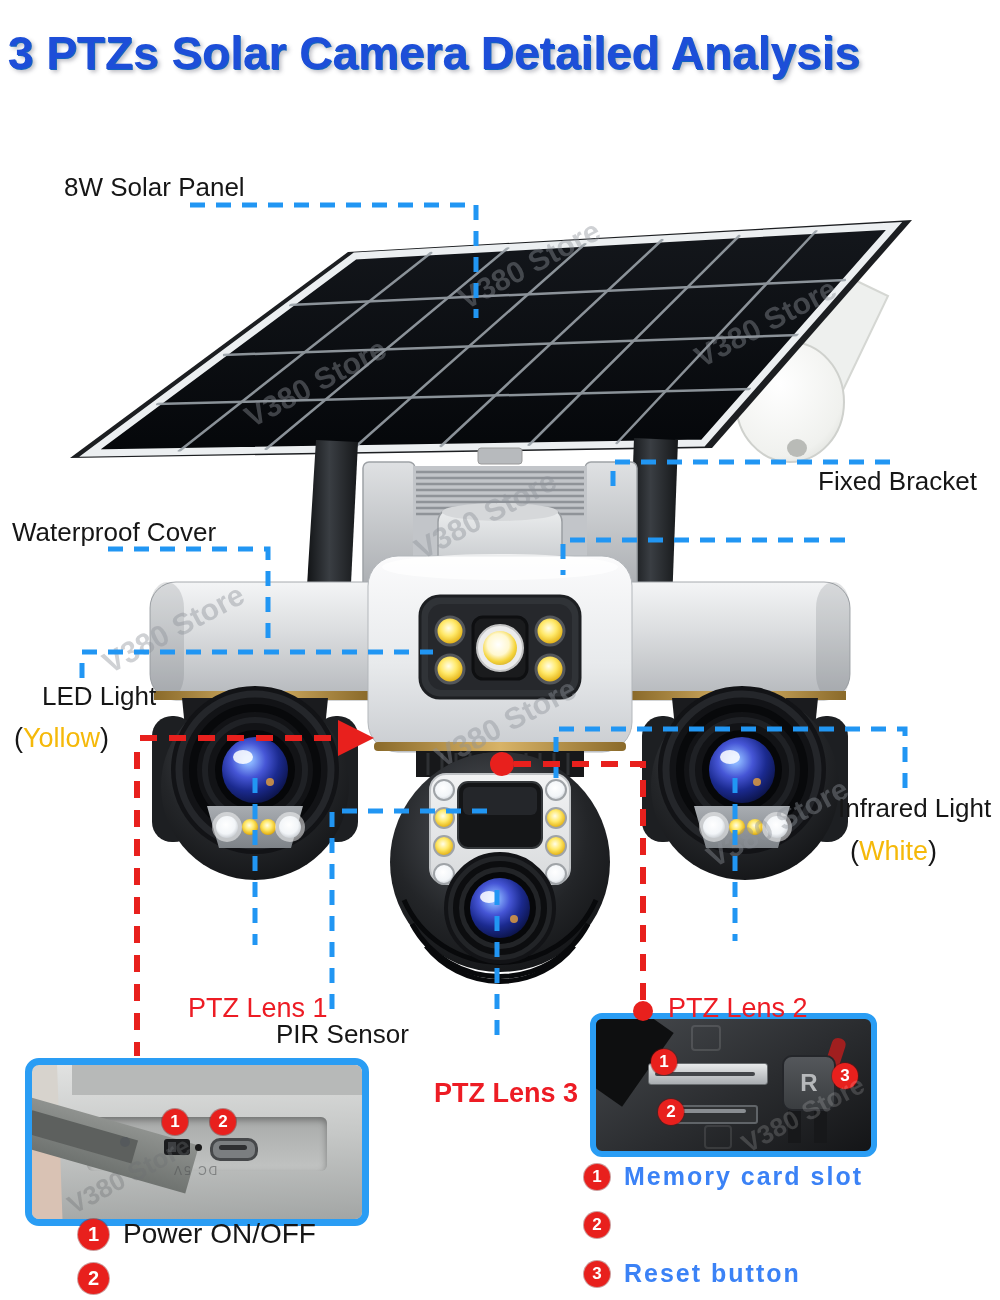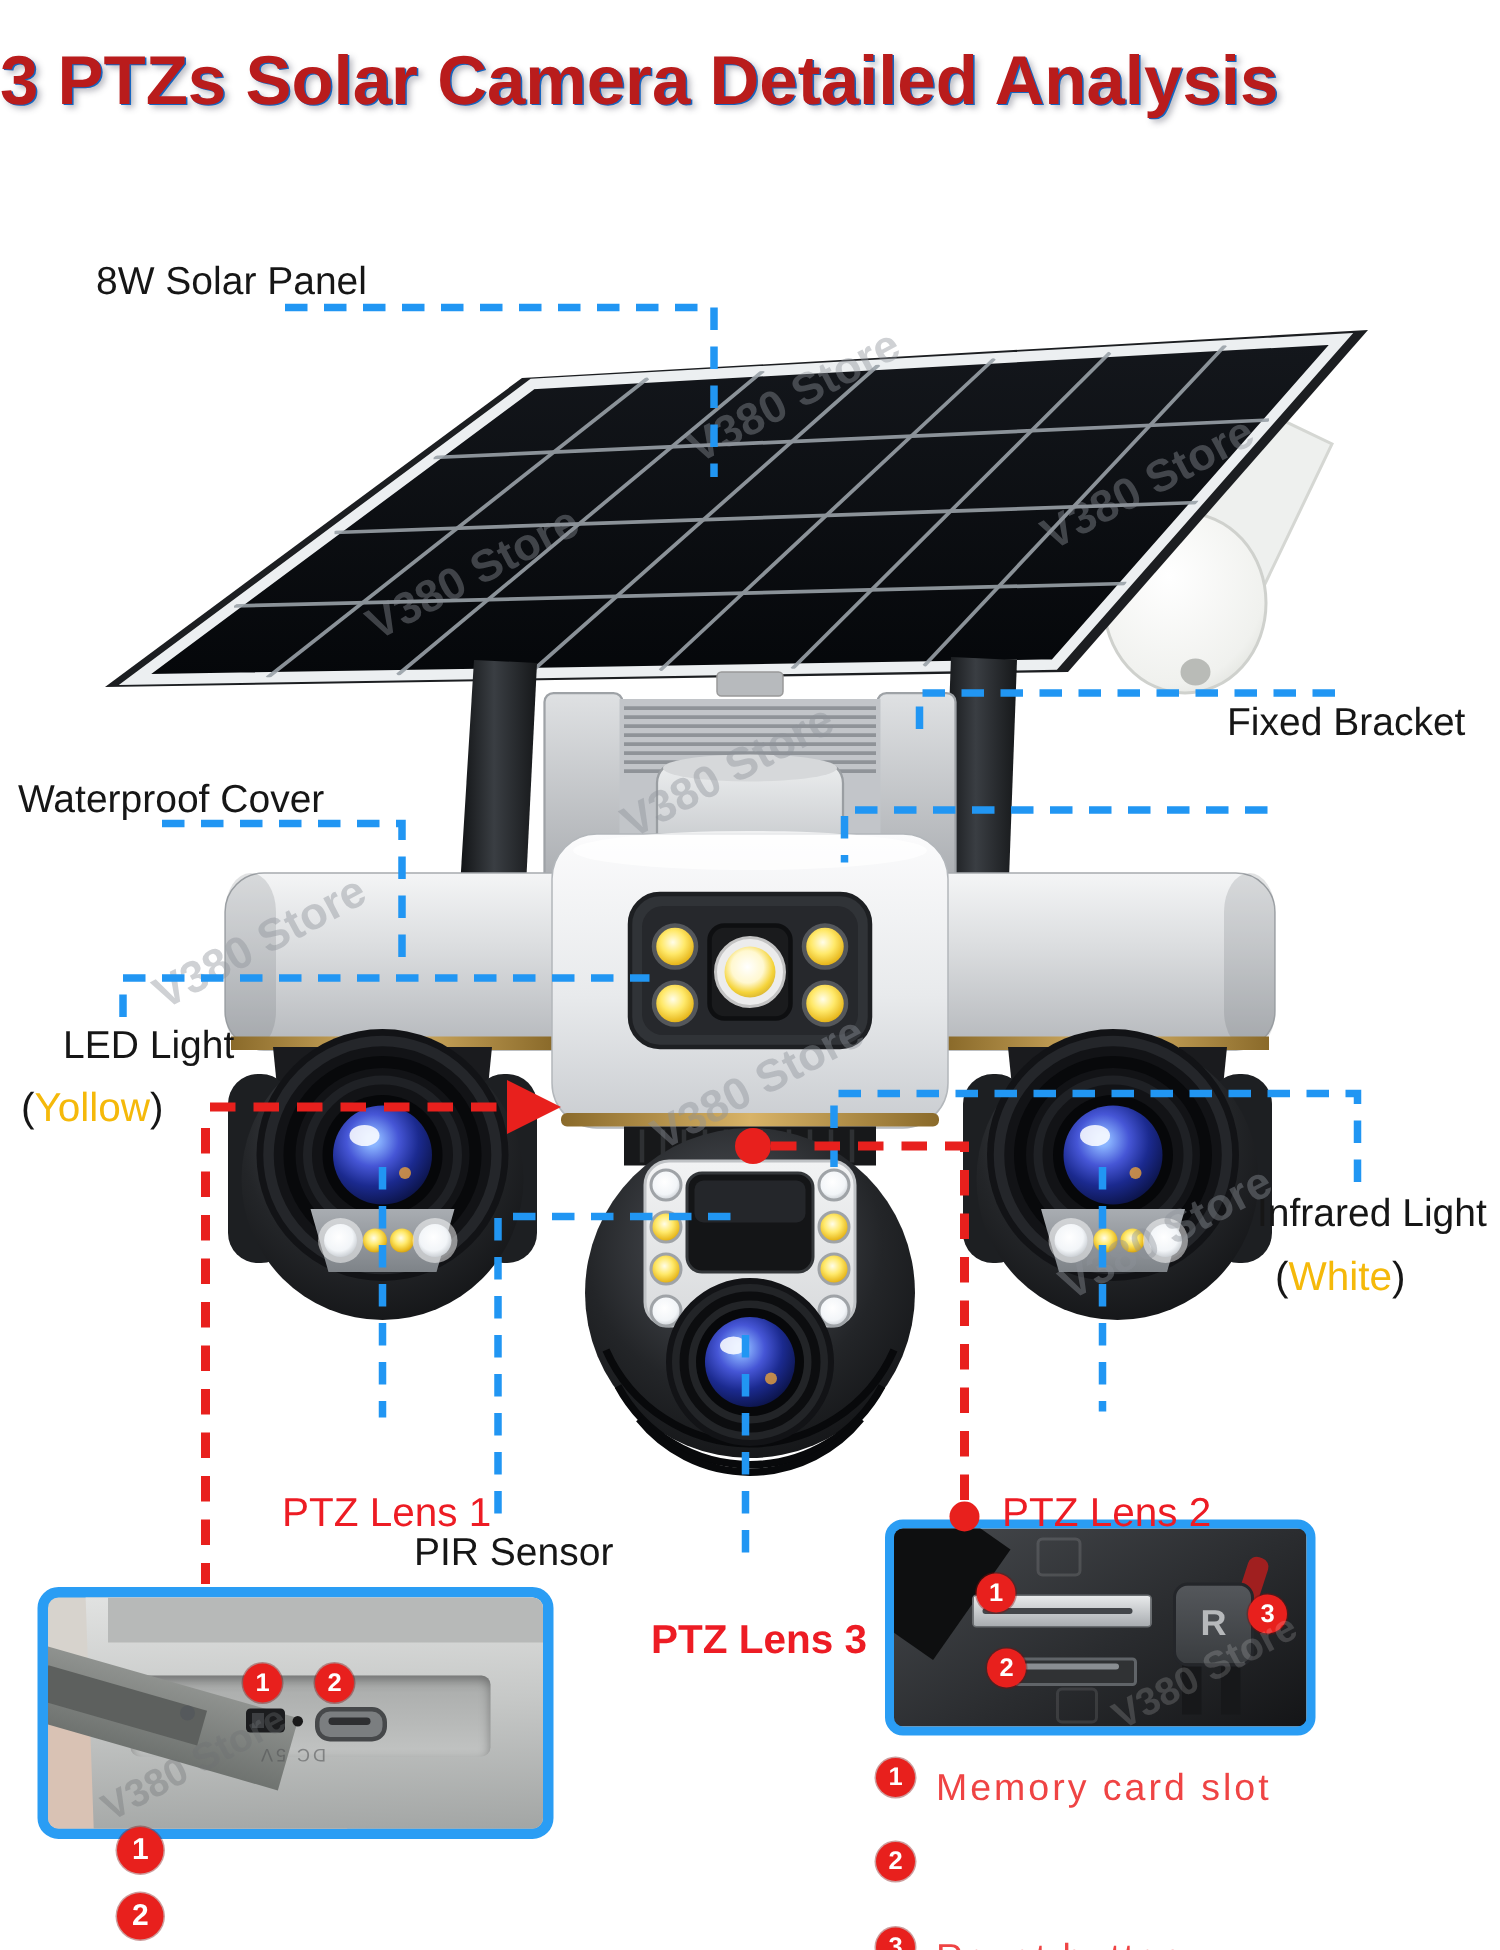--- a/index.html
+++ b/index.html
@@ -1,22 +1,22 @@
 <!DOCTYPE html>
 <html><head>
 <meta charset="utf-8">
 <style>
   html,body{margin:0;padding:0;background:#fff;}
   .stage{position:relative;width:1000px;height:1300px;background:#fff;overflow:hidden;
          font-family:"Liberation Sans","DejaVu Sans",sans-serif;}
   .stage svg{position:absolute;left:0;top:0;pointer-events:none;}
   #art{z-index:1;}
   #lines{z-index:5;}
-  .title{position:absolute;left:0;top:26px;width:860px;text-align:left;z-index:4;
-         font-size:46px;font-weight:700;color:#b91c1c;letter-spacing:0px;
+  .title{position:absolute;left:0;top:26px;width:860px;text-align:right;z-index:4;
+         font-size:46px;font-weight:700;color:#1d4ed8;letter-spacing:0px;
          text-shadow:1px 1px 0 #1565c0,3px 3px 4px rgba(60,60,80,.35);}
   .lbl{position:absolute;z-index:4;font-size:26px;color:#161616;white-space:nowrap;}
   .lbl.red{color:#ed1c24;font-size:27px;margin-top:40px;}
   .ylw{color:#f5b90a;}
   .wm{position:absolute;z-index:2;font-size:30px;font-weight:700;color:rgba(141,146,152,.42);
       transform:rotate(-28deg);white-space:nowrap;}
   .badge{display:inline-flex;align-items:center;justify-content:center;border-radius:50%;
          background:#e8201d;color:#fff;font-weight:700;box-shadow:0 0 0 1px rgba(130,10,10,.4);}
   .badge-sm{width:26px;height:26px;font-size:17px;}
   .badge-lg{width:31px;height:31px;font-size:20px;}
@@ -24,21 +24,21 @@
   .inset-left{left:25px;top:1058px;width:330px;height:154px;border:7px solid #2a9df4;border-radius:14px;
               background:#d7d3cd;}
   .inset-right{left:590px;top:1013px;width:275px;height:132px;border:6px solid #2a9df4;border-radius:12px;
                background:linear-gradient(150deg,#474a4e,#2a2c2f 55%,#141517);}
   .abs{position:absolute;}
   .legend{position:absolute;z-index:3;display:flex;flex-direction:column;}
   .legend-row{display:flex;align-items:center;gap:14px;}
   .legend-left{left:78px;top:1218px;gap:13px;}
   .legend-left .legend-text{font-size:28px;color:#161616;}
   .legend-right{left:584px;top:1162px;gap:21px;}
-  .legend-right .legend-text{font-size:25px;letter-spacing:2px;font-weight:400;color:#ef4444;margin-top:16px;}
+  .legend-right .legend-text{font-size:25px;letter-spacing:2px;font-weight:700;color:#3b82f6;}
   .etch{position:absolute;transform:rotate(180deg);font-size:12px;color:rgba(80,82,84,.55);letter-spacing:2px;}
   .inset-wm{position:absolute;font-size:26px;font-weight:700;transform:rotate(-28deg);white-space:nowrap;}
 </style>
 </head>
 <body>
 
 <div class="stage">
 
   <svg id="art" width="1000" height="1300" viewBox="0 0 1000 1300">
     <defs>
@@ -315,20 +315,21 @@
     <div class="abs" style="left:178px;top:73px;width:42px;height:17px;border:3px solid #46484a;border-radius:10px;background:#7b7e80;">
       <div class="abs" style="left:6px;top:4px;width:28px;height:5px;border-radius:3px;background:#2e2f31;"></div>
     </div>
     <span class="etch" style="left:140px;top:98px;">DC 5V</span>
     <span class="inset-wm" style="left:30px;top:95px;color:rgba(110,112,114,.35);">V380 Store</span>
   </div>
 
   <div class="legend legend-left">
     <div class="legend-row">
       <span class="badge badge-lg">1</span>
+      <span class="legend-text">Power ON/OFF</span>
     </div>
     <div class="legend-row">
       <span class="badge badge-lg">2</span>
     </div>
   </div>
 
   <div class="inset inset-right">
     <div class="abs" style="left:-30px;top:-20px;width:90px;height:90px;background:#0e0f10;transform:rotate(35deg);"></div>
     <div class="abs" style="left:95px;top:6px;width:26px;height:22px;border:2px solid rgba(255,255,255,.12);border-radius:4px;"></div>
     <div class="abs" style="left:52px;top:44px;width:118px;height:20px;background:linear-gradient(180deg,#e8eaeb,#a9adb1);border:1px solid #696d70;border-radius:3px;">

